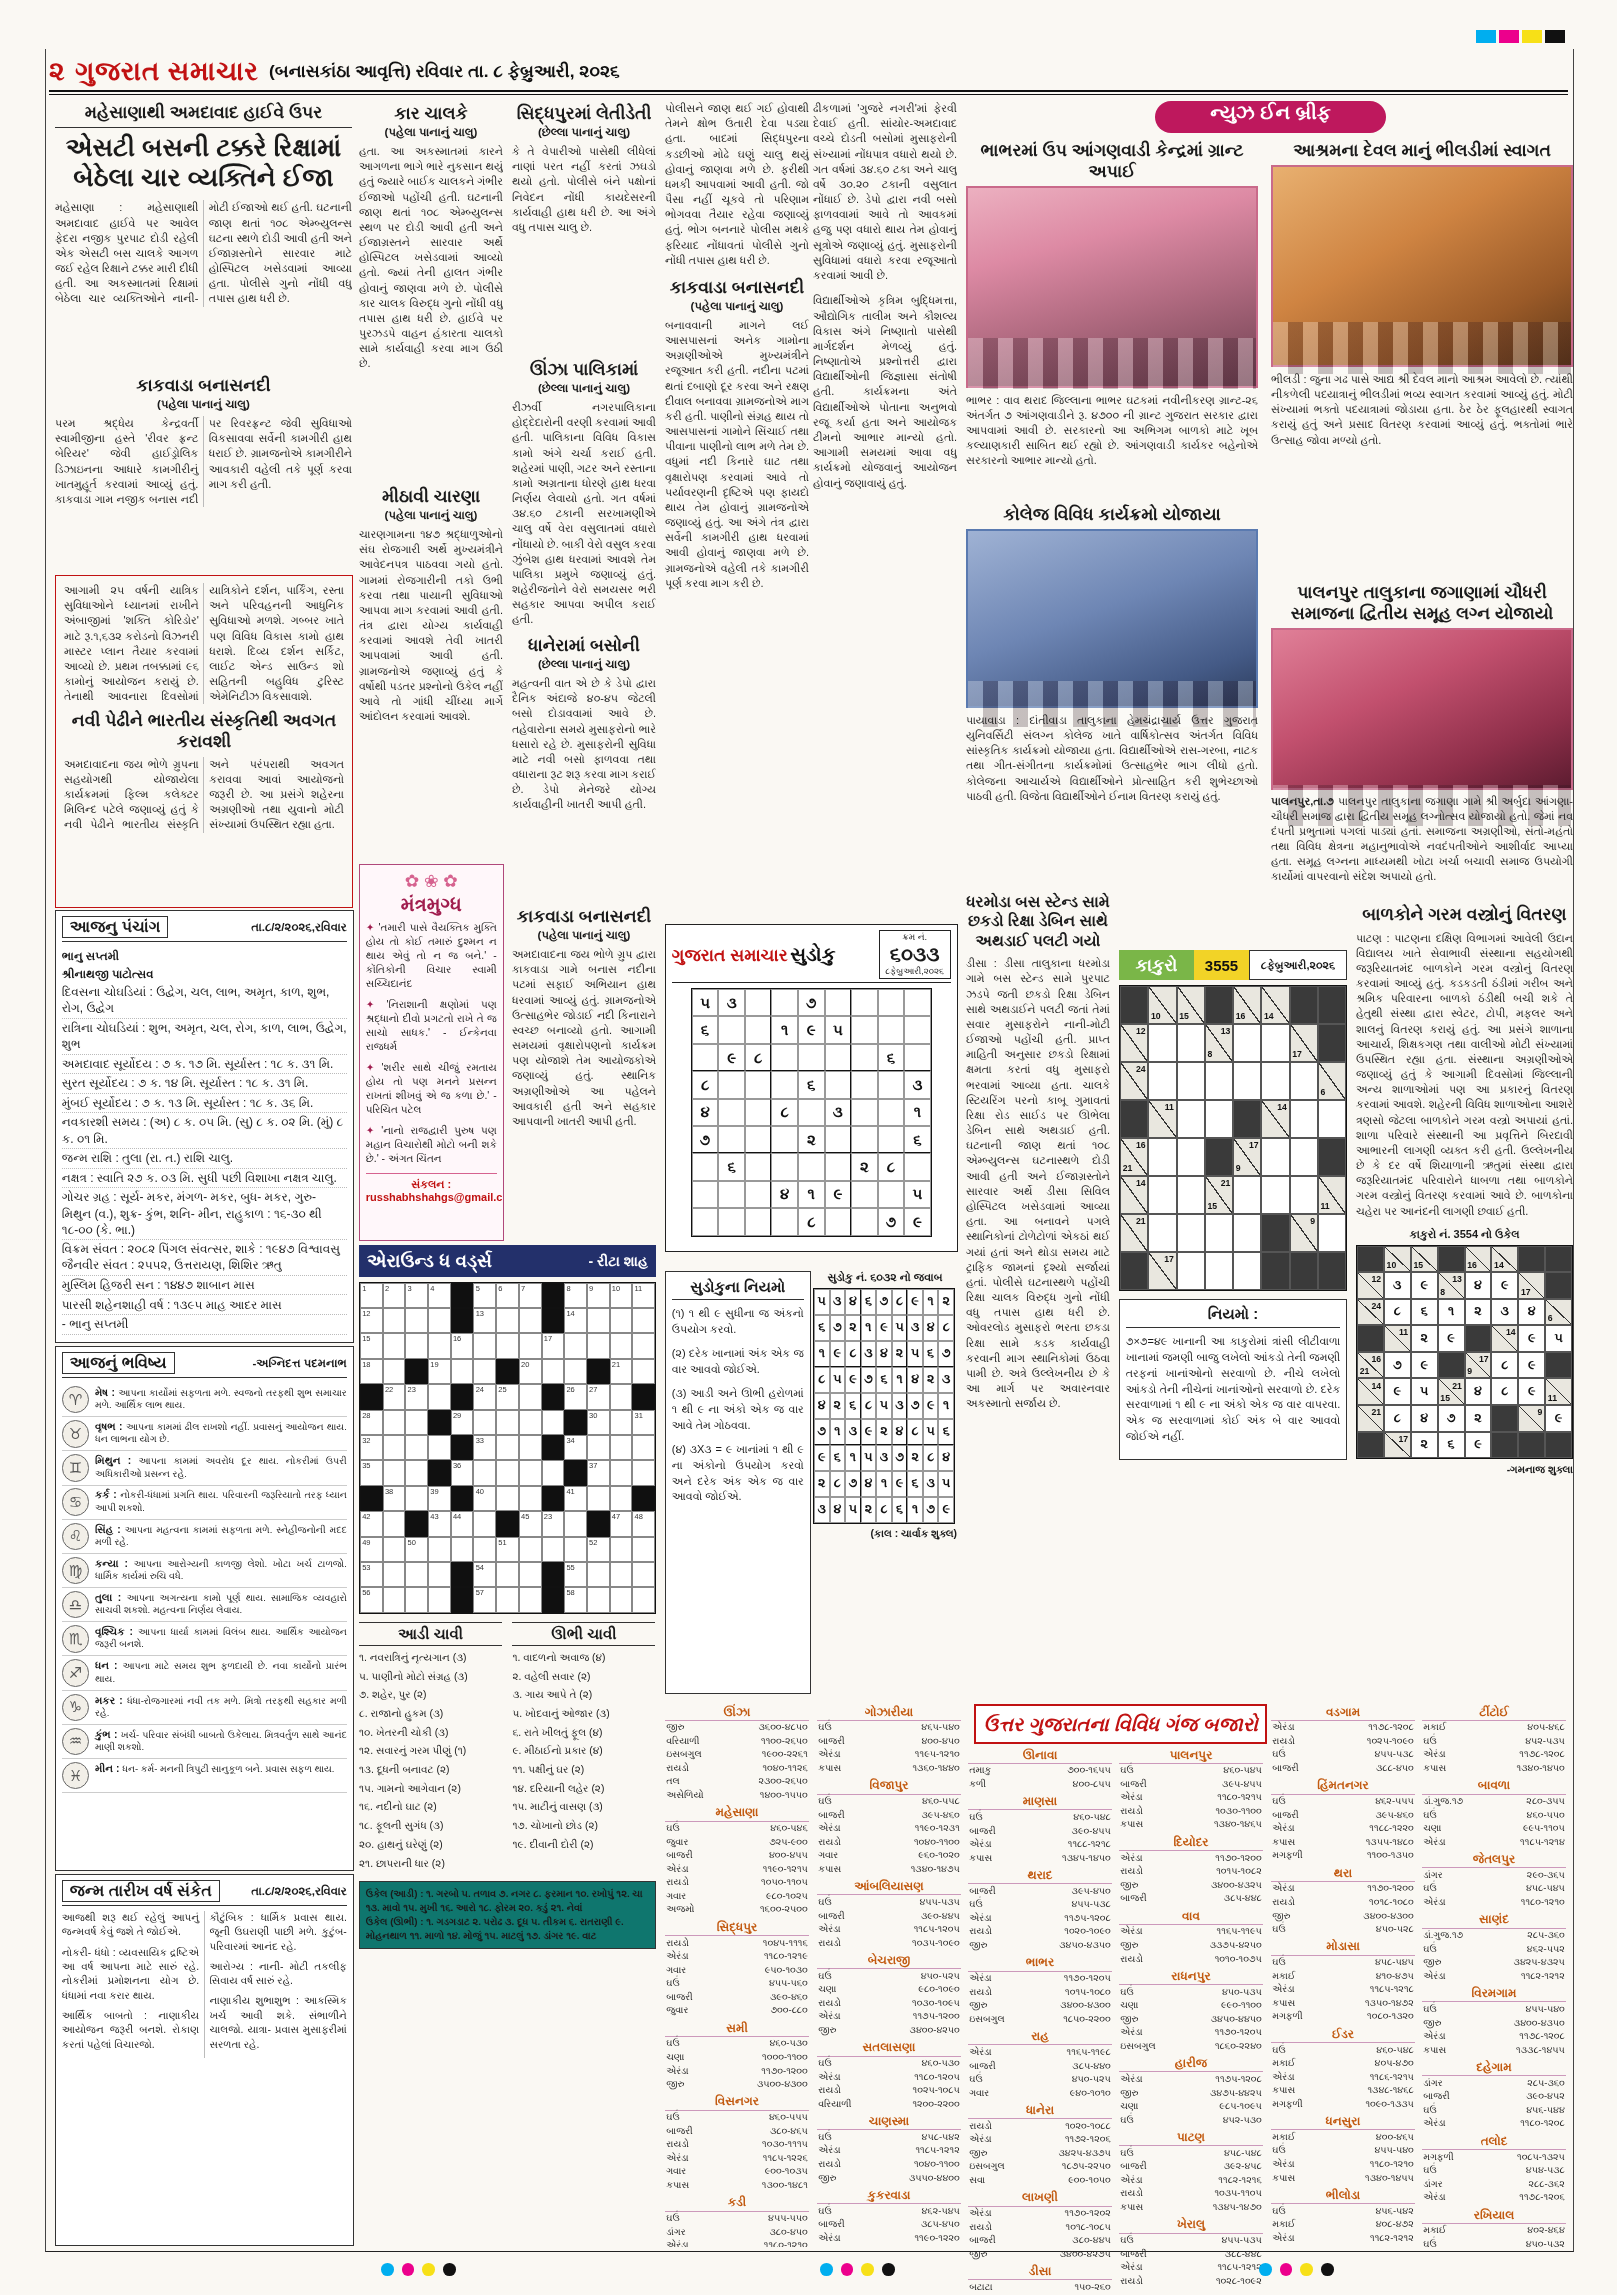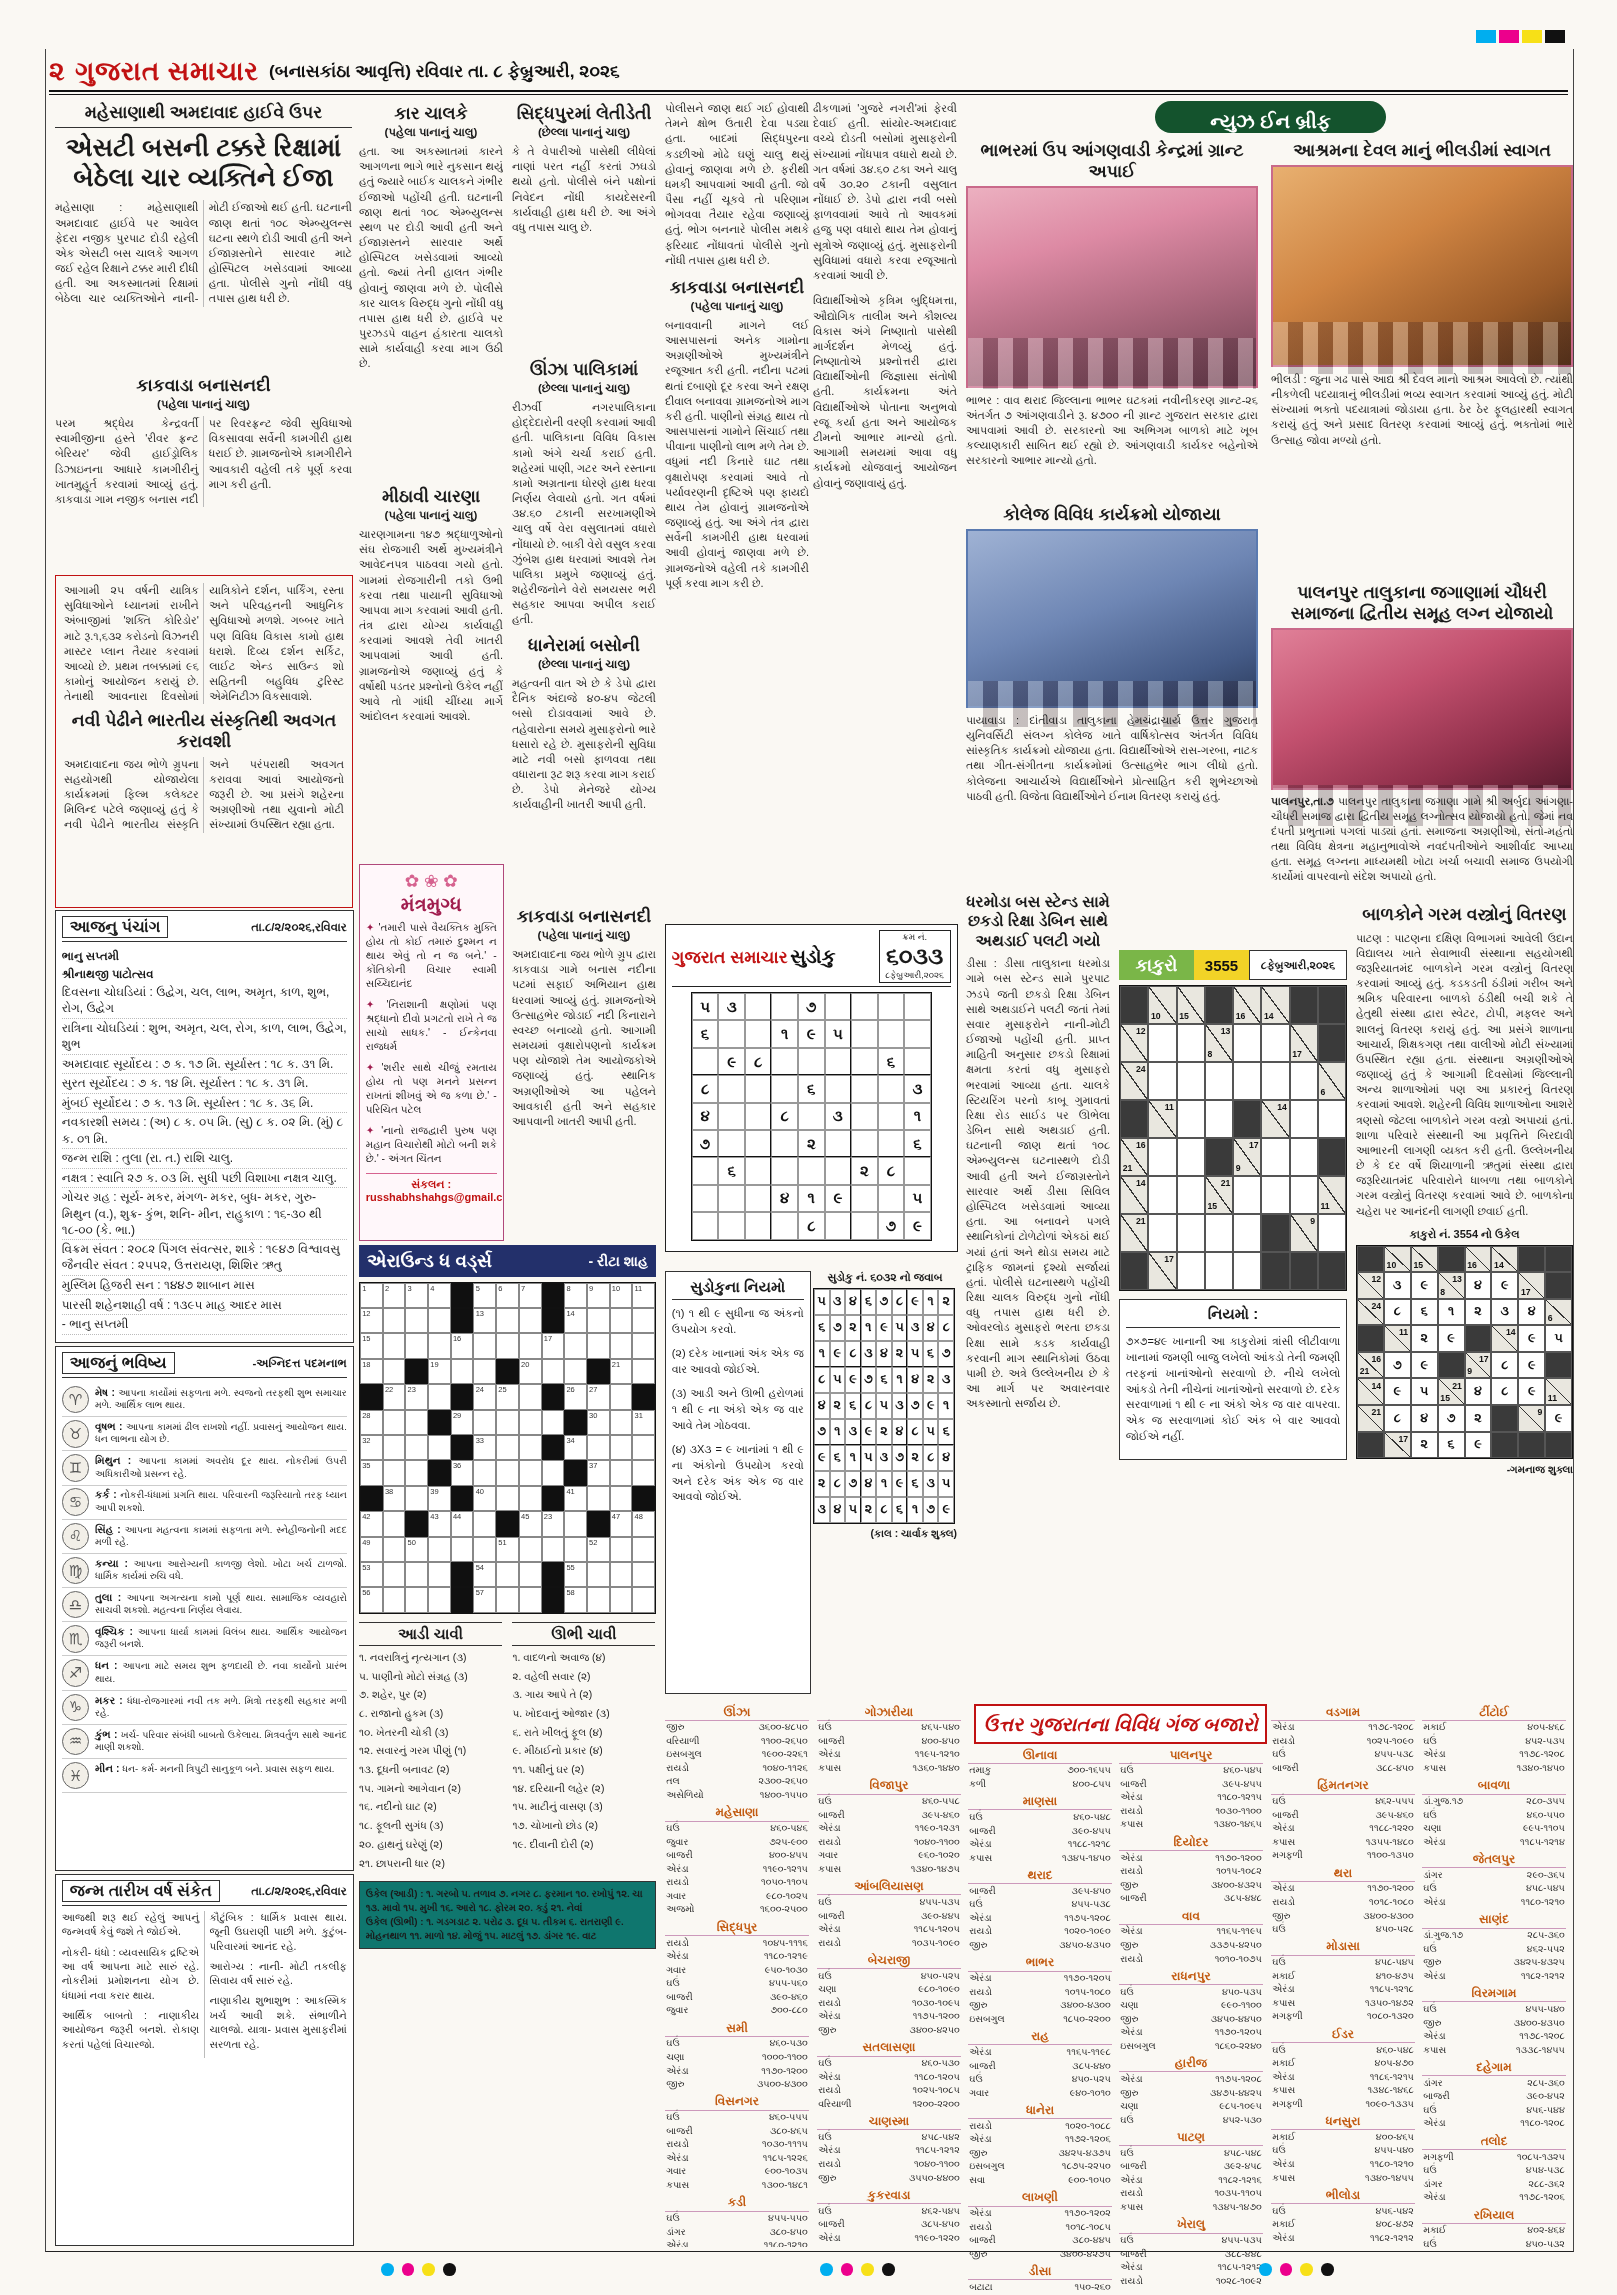--- a/index.html
+++ b/index.html
@@ -51,21 +51,21 @@
   .clue-hd{font-size:15px;font-weight:bold;text-align:center;border-top:1.2px solid #333;border-bottom:1.2px solid #333;padding:2.3px 0;margin-bottom:4.6px;}
   .clue-item{font-size:10.4px;line-height:1.3;margin-bottom:5.2px;}
   .ukel{border:1.2px solid #333;padding:4.6px 5.8px;background:#0f766e;}
   .ukel-line{font-size:9.8px;font-weight:bold;line-height:1.45;}
   
   .sudo-box{border:1.7px solid #222;background:#fff;padding:4.6px 5.8px;}
   .sudo-hdr{display:flex;justify-content:space-between;align-items:center;border-bottom:1.2px solid #222;padding-bottom:3.5px;margin-bottom:4.6px;}
   .sudo-brand{color:#c11212;font-size:17.3px;font-weight:bold;}
   .sudo-name{color:#111;font-size:19.6px;font-weight:bold;}
   .sudo-serial{text-align:center;border:1.2px solid #222;padding:1.2px 5.8px;}
-  .sudo-serial .lbl{font-size:9.2px;} .sudo-serial .num{font-size:23px;font-weight:bold;} .sudo-serial .dt{font-size:8.7px;}
+  .sudo-serial .lbl{font-size:9.2px;} .sudo-serial .num{font-size:20px;font-weight:bold;} .sudo-serial .dt{font-size:8.7px;}
   .sudo-grid{display:grid;grid-template-columns:repeat(9,1fr);border:1.7px solid #111;background:#fff;}
   .sd-cell{border:0.6px solid #999;display:flex;align-items:center;justify-content:center;font-weight:bold;color:#111;}
   .sd-main{height:25.4px;font-size:15px;}
   .sd-small{height:24px;font-size:12.7px;}
   .sd-br{border-right:1.7px solid #111;} .sd-bb{border-bottom:1.7px solid #111;}
   .rulesbox{border:1.2px solid #333;background:#fff;padding:5.8px;}
   .rules-hd{font-size:15px;font-weight:bold;text-align:center;border-bottom:1.2px solid #333;padding-bottom:3.5px;margin-bottom:5.8px;}
   .rule-item{font-size:11px;line-height:1.45;text-align:justify;margin-bottom:8px;}
   .credit{font-size:10.4px;font-weight:bold;text-align:right;margin-top:4.6px;}
   .capline{font-size:11px;font-weight:bold;text-align:center;margin-bottom:3.5px;}
@@ -75,21 +75,21 @@
   .kk-n{background:#f2d327;color:#111;font-size:15px;font-weight:bold;display:flex;align-items:center;justify-content:center;flex:0 0 55px;}
   .kk-d{background:#fff;border:1.2px solid #333;font-size:11px;font-weight:bold;display:flex;align-items:center;justify-content:center;flex:1;}
   .kk-grid{display:grid;border:1.7px solid #111;background:#fff;}
   .kk-cell{border:0.6px solid #555;position:relative;background:#fff;}
   .kk-block{background:#3a3a3a;}
   .kk-clue{background:#e9e7df;background-image:linear-gradient(to top right,transparent 48.5%,#333 48.5%,#333 51.5%,transparent 51.5%);}
   .kk-r{position:absolute;right:1.7px;top:1.2px;font-size:8.7px;font-weight:bold;color:#111;}
   .kk-dn{position:absolute;left:1.7px;bottom:1.2px;font-size:8.7px;font-weight:bold;color:#111;}
   .kk-v{display:flex;align-items:center;justify-content:center;font-size:12.7px;font-weight:bold;color:#111;}
   
-  .nb-pill{background:#14532d;color:#fff;border-radius:17.3px;display:flex;align-items:flex-end;justify-content:center;font-size:19.6px;font-weight:bold;}
+  .nb-pill{background:#be185d;color:#fff;border-radius:17.3px;display:flex;align-items:flex-start;justify-content:center;font-size:19.6px;font-weight:bold;}
   .ph-head{font-size:17.3px;line-height:1.2;font-weight:bold;text-align:center;margin-bottom:4.6px;}
   .photo{width:100%;border:2.3px solid #c96a8a;box-sizing:border-box;}
   .photo.blue{border-color:#5a7ab0;}
   .ph1{background:linear-gradient(165deg,#ecb0c0 0%,#dd8aa4 30%,#b06a80 60%,#6e4050 100%);}
   .ph2{background:linear-gradient(150deg,#e8b070 0%,#cf8442 40%,#9a5a28 75%,#5f3818 100%);}
   .ph3{background:linear-gradient(160deg,#9fb2d4 0%,#6e86b4 45%,#445a86 80%,#2c3c5c 100%);}
   .ph4{background:linear-gradient(155deg,#e08098 0%,#c2506e 40%,#8f2f4a 75%,#5c1c30 100%);}
   .ph-strip{height:26%;background:repeating-linear-gradient(90deg,rgba(255,255,255,.28) 0 15px,rgba(40,20,30,.25) 15px 30px);margin-top:52%;}
   
   .mkt-strip{position:absolute;width:144px;}

